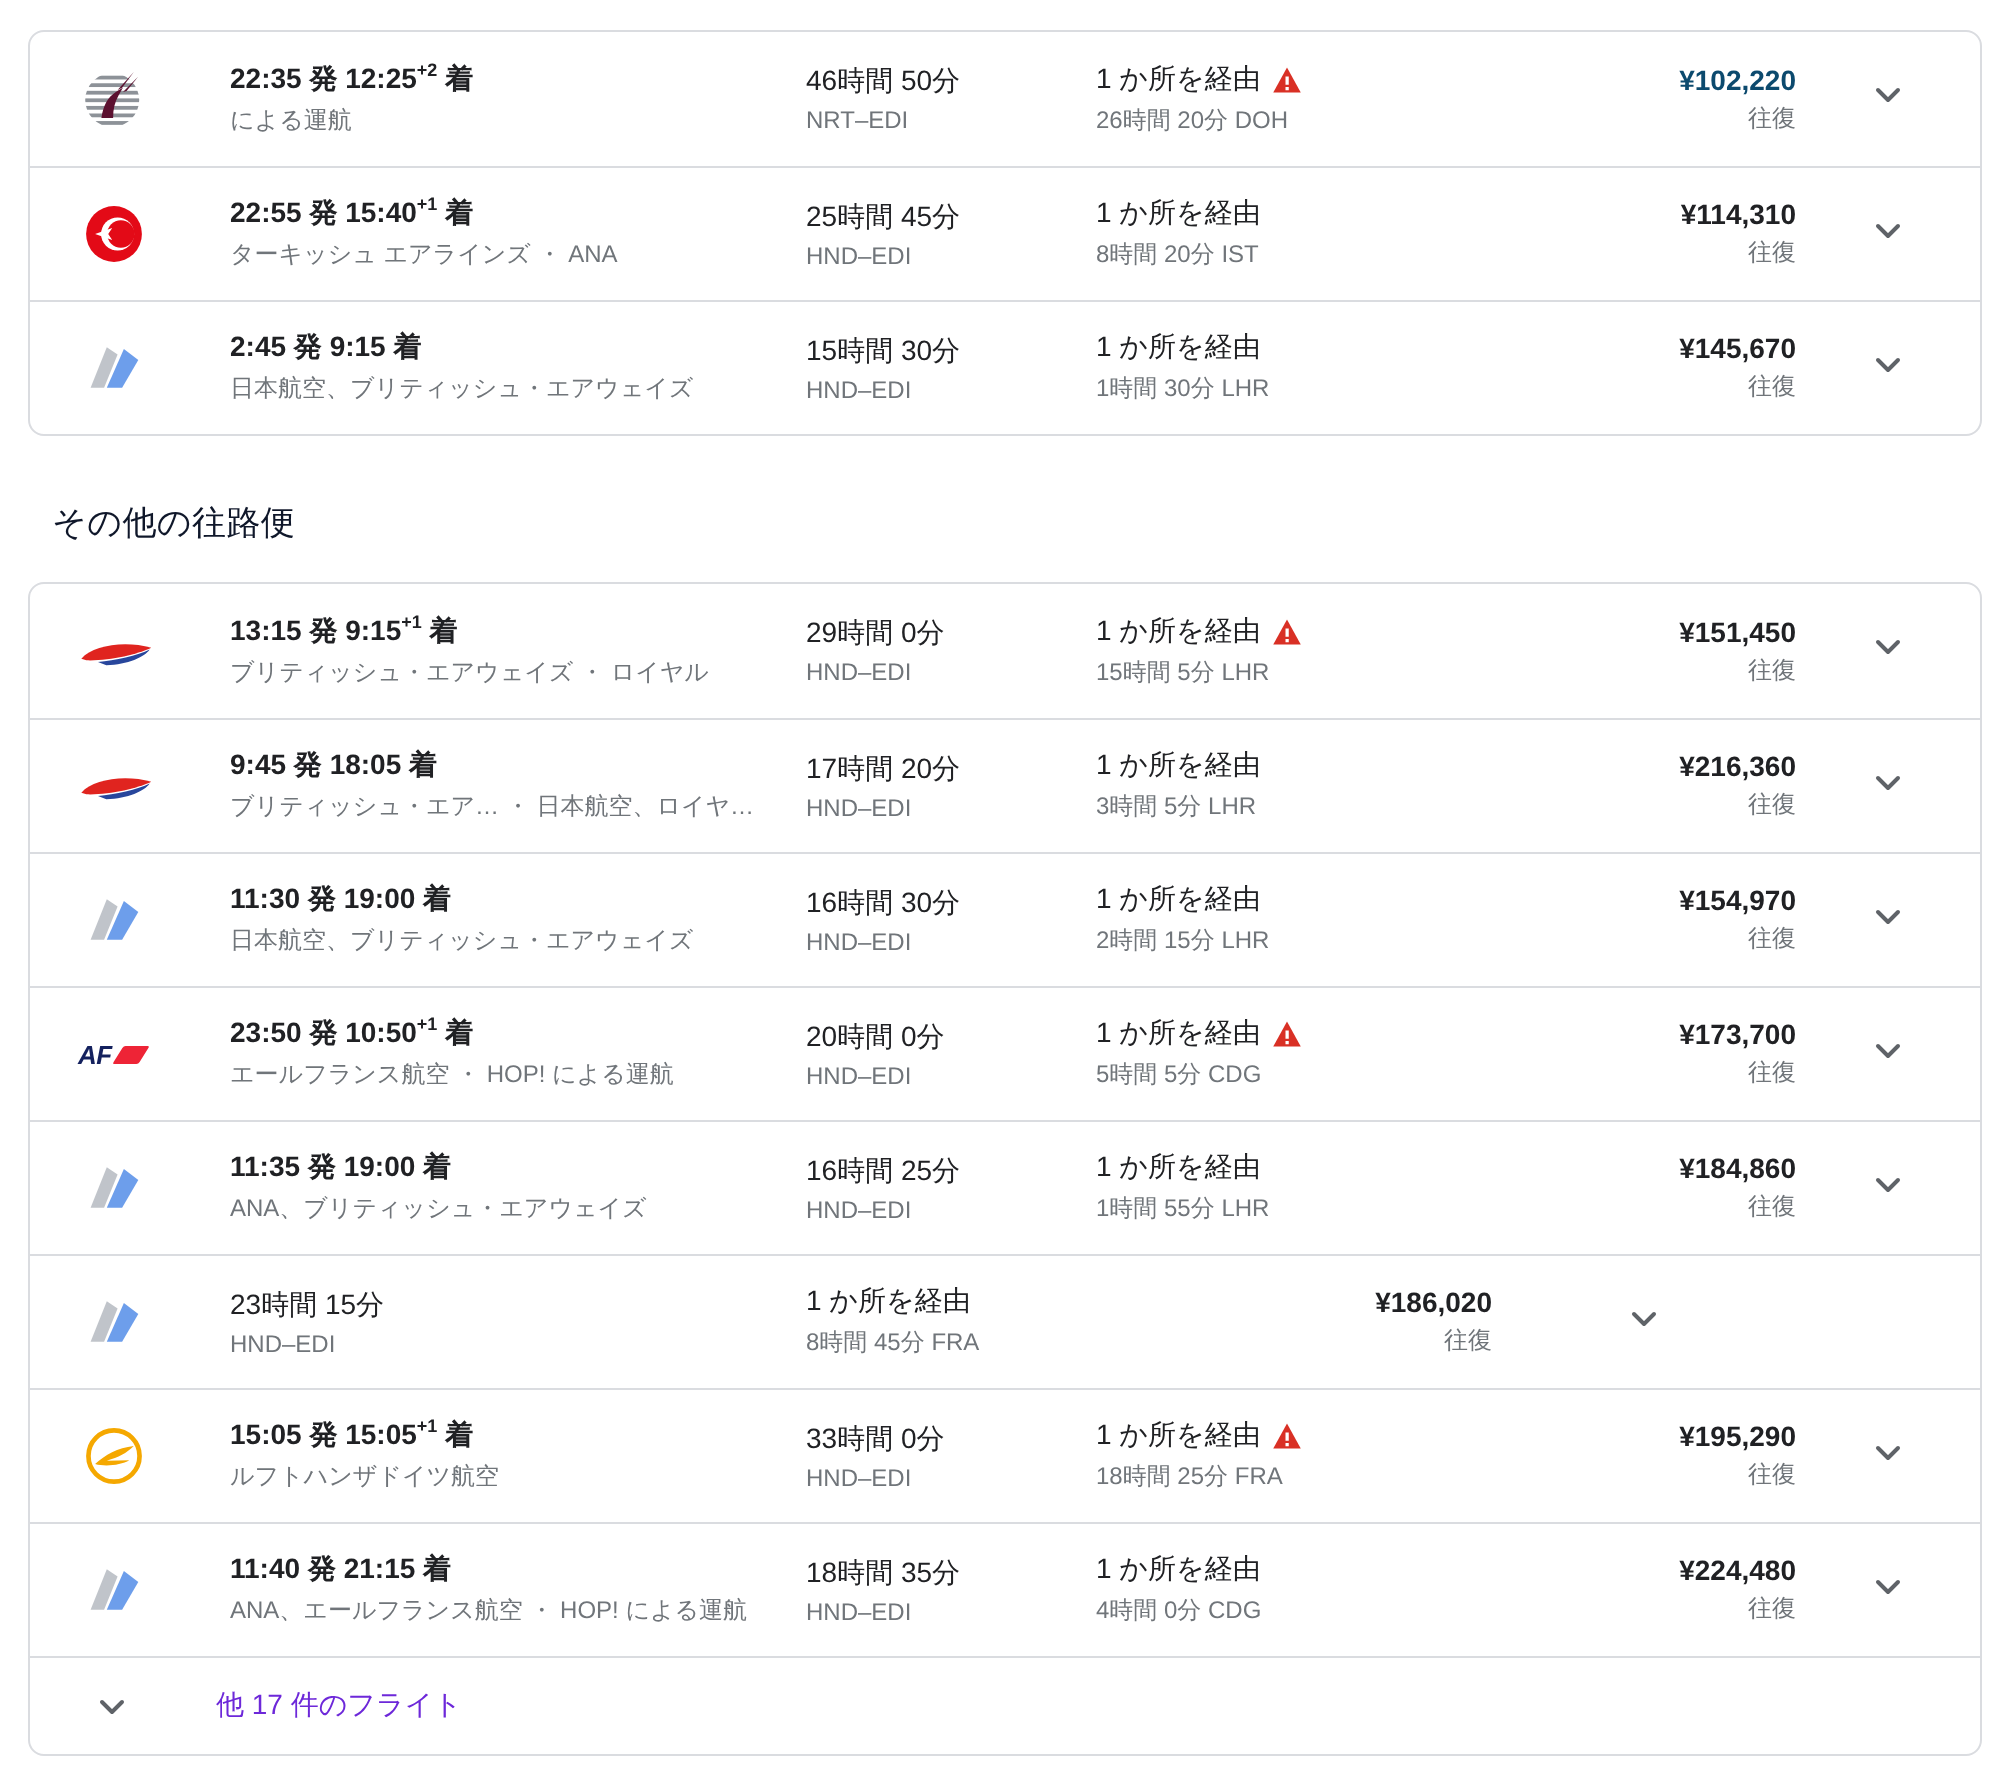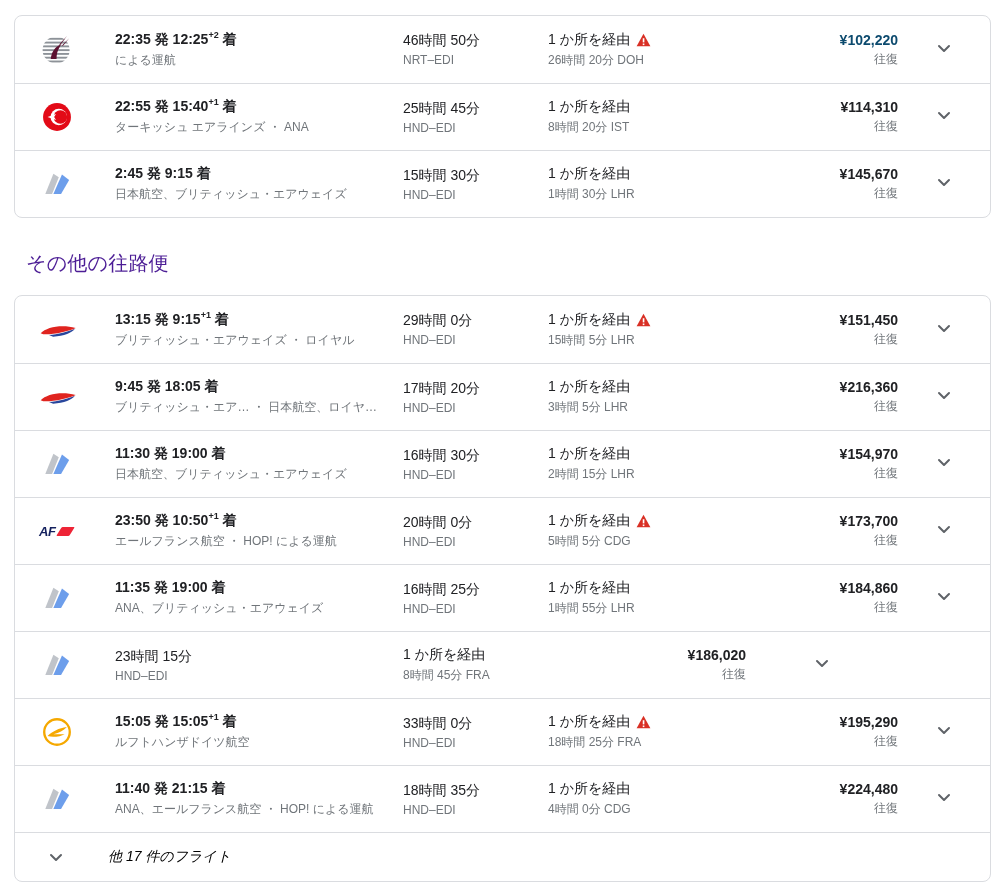--- a/index.html
+++ b/index.html
@@ -2,21 +2,21 @@
 <html><head>
 <meta charset="utf-8">
 <style>
   * { margin:0; padding:0; box-sizing:border-box; }
   html,body { background:#fff; width:1005px; font-family:"Liberation Sans","DejaVu Sans",sans-serif; }
   .page { width:1005px; padding:15px 14px 24px 14px; }
 
   .card { border:1px solid #dadce0; border-radius:8px; background:#fff; overflow:hidden; }
   .card + .section-heading { margin-top:32px; }
 
-  .section-heading { font-size:20px; font-weight:400; color:#4c1d95; margin:32px 0 18px 12px; letter-spacing:0.2px;font-family:Liberation Mono, monospace; }
+  .section-heading { font-size:17px; font-weight:400; color:#0f172a; margin:32px 0 18px 12px; letter-spacing:0.2px;font-family:Liberation Mono, monospace; }
 
   .flight-row { display:grid; grid-template-columns:100px 288px 145px 1fr 152px 92px; align-items:center; height:67px; cursor:pointer; }
   .flight-row + .flight-row, .rows .flight-row:not(:first-child) { border-top:1px solid #dadce0; }
 
   .cell-logo { padding-left:24px; display:flex; align-items:center; }
   .cell-logo svg { display:block; }
 
   .primary-line { font-size:14px; color:#202124; white-space:nowrap; overflow:hidden; text-overflow:ellipsis; }
   .time-line { font-weight:700; }
   .sub-line { font-size:12px; color:#70757a; margin-top:3px; white-space:nowrap; overflow:hidden; text-overflow:ellipsis; }
@@ -29,21 +29,21 @@
 
   .cell-price { text-align:right; padding-right:0; }
   .price { font-size:14px; font-weight:700; color:#202124; white-space:nowrap; }
   .price.green { color:#0c4a6e; }
   .trip-type { font-size:12px; color:#70757a; margin-top:3px; }
 
   .cell-chevron { display:flex; justify-content:center; align-items:center; }
 
   .more-row { display:flex; align-items:center; height:49px; border-top:1px solid #dadce0; cursor:pointer; }
   .more-chevron { margin-left:29px; display:flex; align-items:center; }
-  .more-label { margin-left:40px; font-size:14px; color:#000000;font-style:italic; }
+  .more-label { margin-left:40px; font-size:14px; color:#6d28d9; }
 
   .af-logo { display:flex; align-items:center; }
   .af-text { font-weight:700; font-size:13px; color:#14215e; letter-spacing:-0.3px; font-style:italic; }
   .af-slash { display:inline-block; width:13px; height:9px; background:#ee2436; transform:skewX(-32deg); margin-left:3px; border-radius:1px; }
 </style>
 </head>
 <body>
 
 <div class="page">
 

